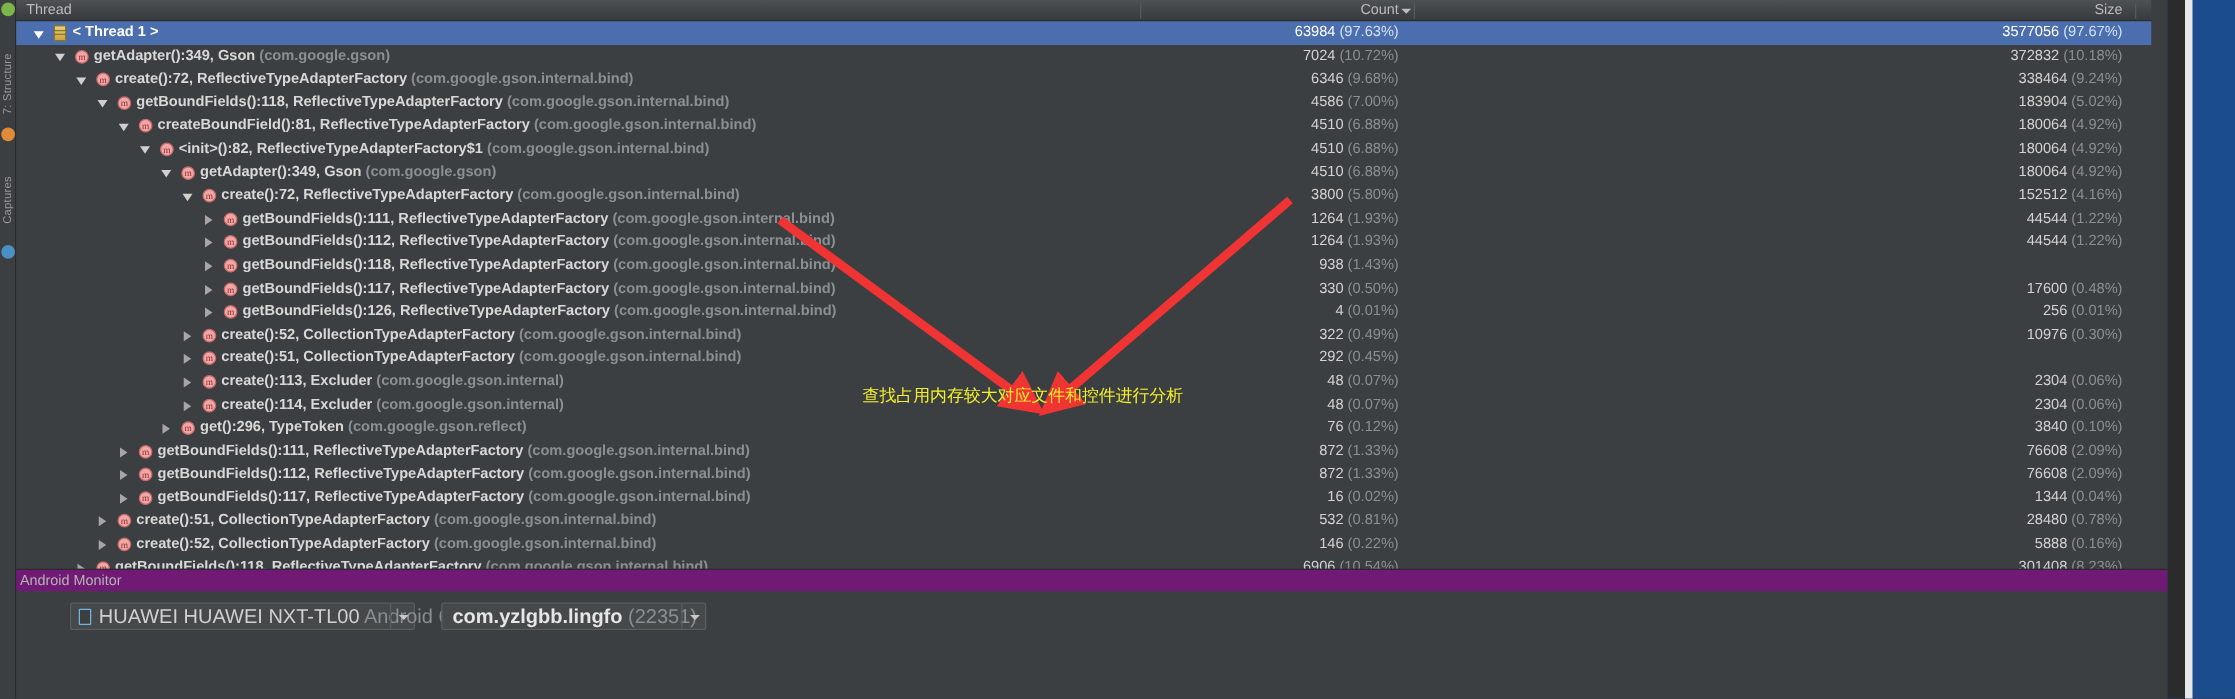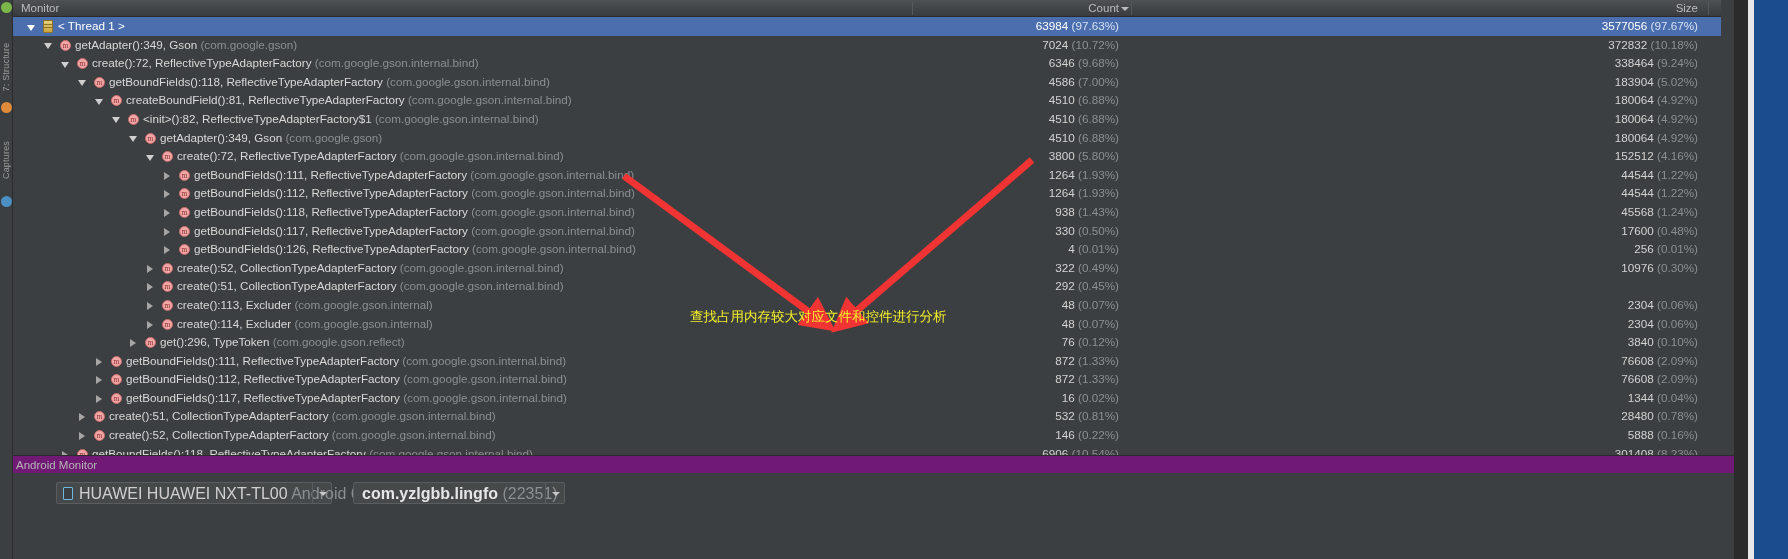--- a/index.html
+++ b/index.html
@@ -77,21 +77,21 @@
     position: absolute; top: 3px; width: 10px; height: 13px;
     background: linear-gradient(#e8d27a, #c9a33f);
     border: 1px solid #8d7428; border-radius: 1px;
   }
   .ticon:before, .ticon:after {
     content: ""; position: absolute; left: 0; width: 8px; height: 1px; background: #8d7428;
   }
   .ticon:before { top: 3px; }
   .ticon:after { top: 6px; }
 
-  .mlabel { position: absolute; top: 0; font-size: 11.7px; color: #d8d8d8; }
+  .mlabel { position: absolute; top: 0; font-size: 11.7px; color: #d8d8d8; font-weight: bold; }
   .pkg { color: #8b8f92; }
   .row.sel .mlabel { color: #ffffff; }
 
   .count { position: absolute; top: 0; left: 900px; width: 219px; text-align: right;
            padding-right: 13px; font-size: 11.7px; color: #d2d2d2; }
   .size  { position: absolute; top: 0; left: 1395px; width: 300px; text-align: right;
            padding-right: 10px; font-size: 11.7px; color: #d2d2d2; }
   .pct { color: #8b8f92; }
   .row.sel .count, .row.sel .size { color: #ffffff; }
   .row.sel .pct { color: #d5e0f2; }
@@ -177,21 +177,21 @@
     <div class="strip-icon" style="top:2px;border-radius:50%;background:#7ab648;"></div>
     <div class="vtab" style="top:62px;">7: Structure</div>
     <div class="strip-icon" style="top:102px;border-radius:50%;background:#e08b3a;"></div>
     <div class="vtab" style="top:155px;">Captures</div>
     <div class="strip-icon" style="top:196px;border-radius:50%;background:#4a90c4;"></div>
   </div>
 
   <div class="panel">
 
     <div class="hdr">
-      <div class="hdr-cell hdr-method">Monitor</div>
+      <div class="hdr-cell hdr-method">Thread</div>
       <div class="hdr-sep" style="left:899px;"></div>
       <div class="hdr-cell hdr-count">Count</div>
       <div class="sort-caret" style="left:1108px;"></div>
       <div class="hdr-sep" style="left:1118px;"></div>
       <div class="hdr-cell hdr-size">Size</div>
       <div class="hdr-sep" style="left:1695px;"></div>
     </div>
 
     <div class="rows" id="rows">
         <div class="row sel">
@@ -284,21 +284,20 @@
           <div class="count">1264 <span class="pct">(1.93%)</span></div>
           <div class="size">44544 <span class="pct">(1.22%)</span></div>
         </div>
         <div class="row">
           <div class="twisty closed" style="left: 150px;">
             <i></i>
           </div>
           <div class="micon" style="left: 166px;">m</div>
           <div class="mlabel" style="left: 181px;"><span>getBoundFields():118, ReflectiveTypeAdapterFactory</span> <span class="pkg">(com.google.gson.internal.bind)</span></div>
           <div class="count">938 <span class="pct">(1.43%)</span></div>
-          <div class="size">45568 <span class="pct">(1.24%)</span></div>
         </div>
         <div class="row">
           <div class="twisty closed" style="left: 150px;">
             <i></i>
           </div>
           <div class="micon" style="left: 166px;">m</div>
           <div class="mlabel" style="left: 181px;"><span>getBoundFields():117, ReflectiveTypeAdapterFactory</span> <span class="pkg">(com.google.gson.internal.bind)</span></div>
           <div class="count">330 <span class="pct">(0.50%)</span></div>
           <div class="size">17600 <span class="pct">(0.48%)</span></div>
         </div>

